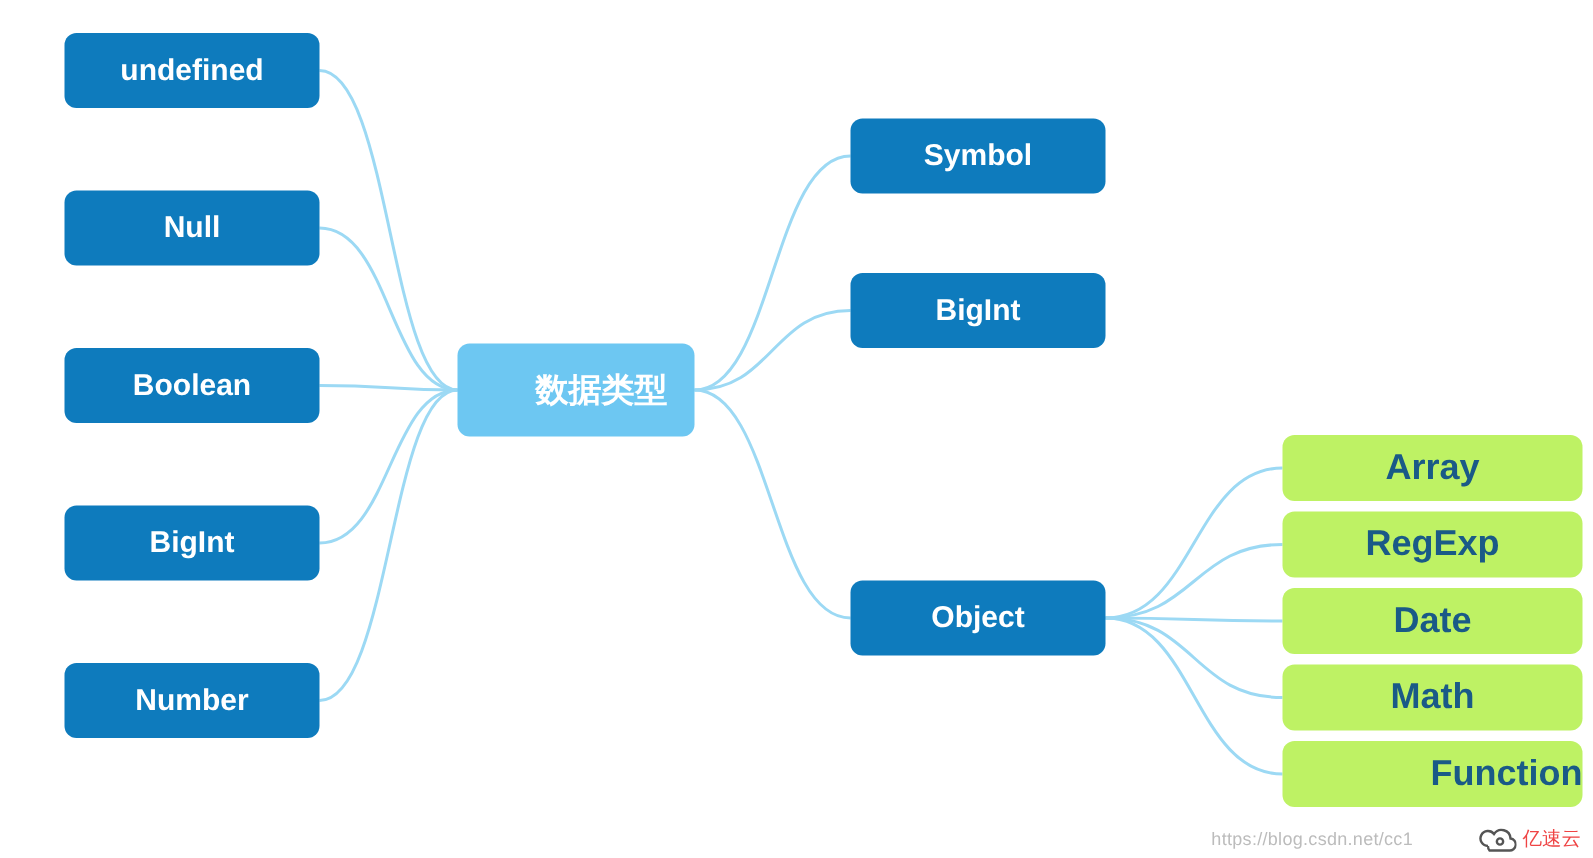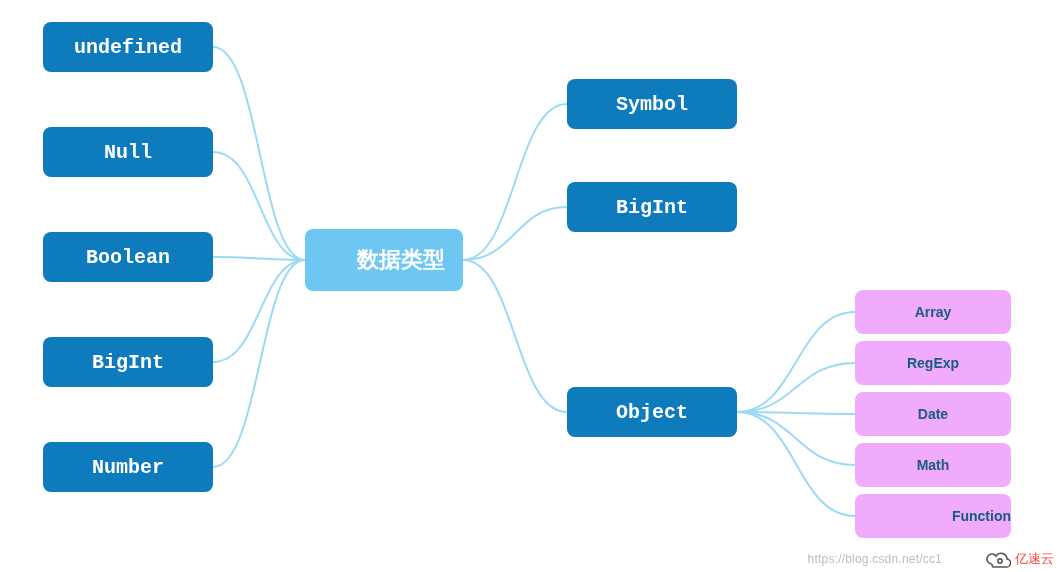--- a/index.html
+++ b/index.html
@@ -34,27 +34,26 @@
     font-size: 22px;
     width: 158px;
     height: 62px;
   }
   .node.dark {
     background: #0e7bbd;
     color: #fff;
     font-size: 20px;
     width: 170px;
     height: 50px;
-    font-family: Liberation Mono, monospace;
   }
   .node.light {
-    background: #f0abfc;
+    background: #bef264;
     color: #1a5a87;
-    font-size: 14px;
-    width: 156px;
+    font-size: 24px;
+    width: 200px;
     height: 44px;
   }
   .watermark {
     position: absolute;
     font-size: 12px;
     color: #bcbcbc;
     right: 120px;
     bottom: 6px;
     letter-spacing: 0.2px;
   }

